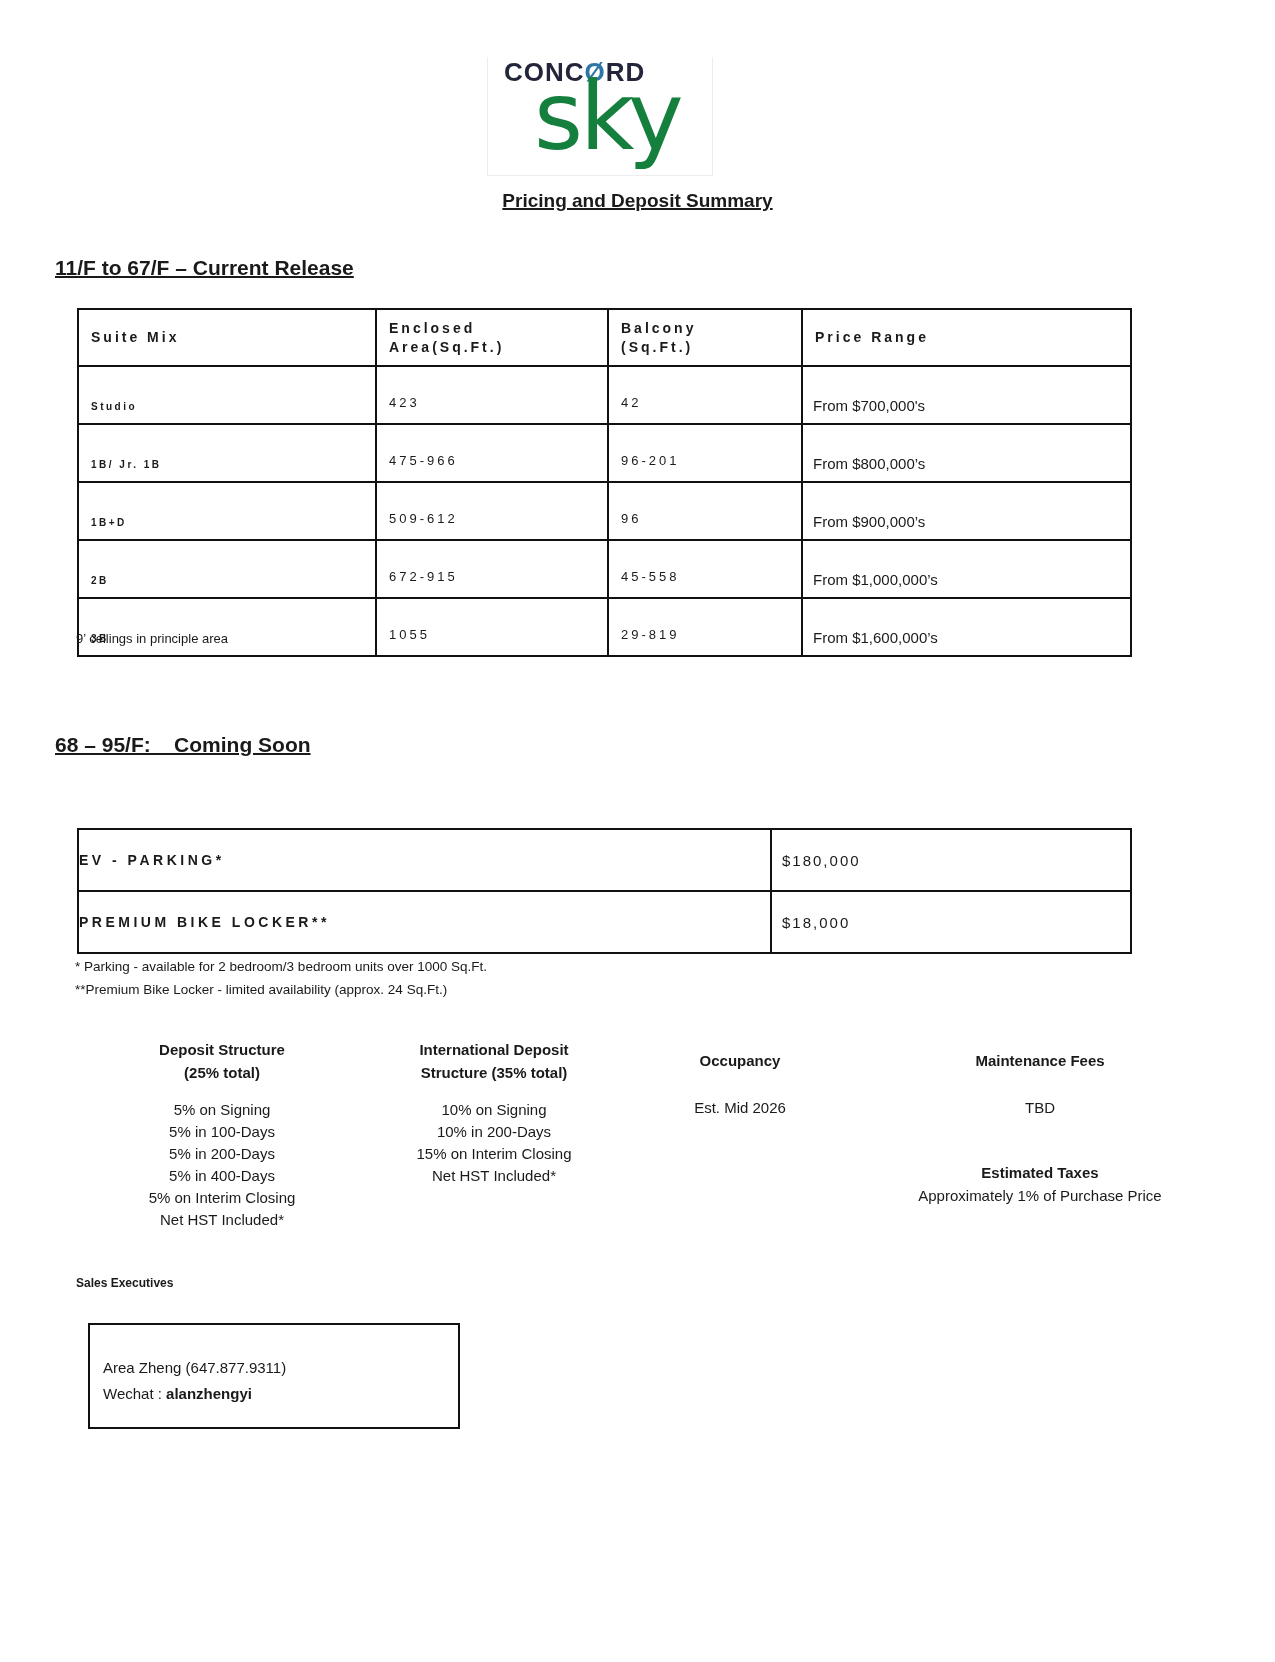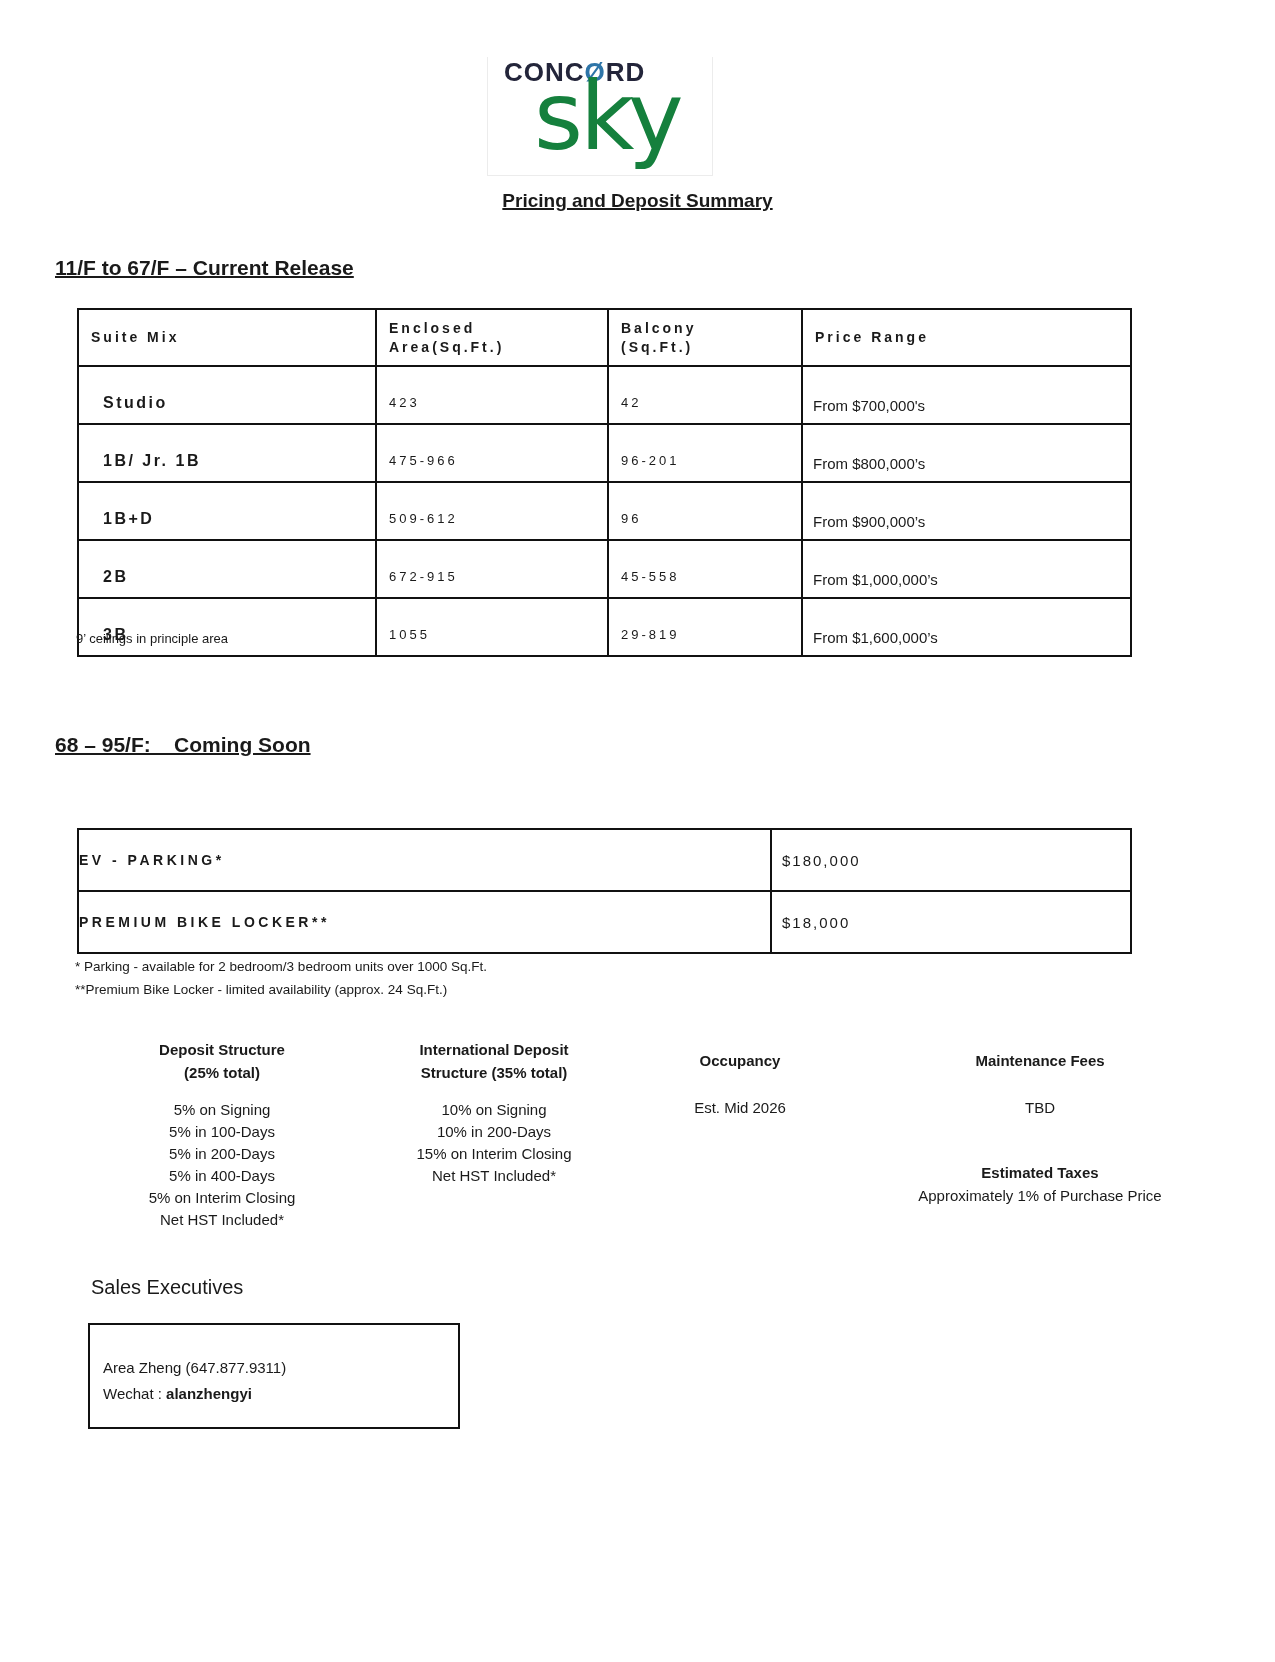--- a/index.html
+++ b/index.html
@@ -20,21 +20,21 @@
   .doc-title { top:190px; left:0; width:100%; text-align:center; font-size:19px; font-weight:bold; text-decoration:underline; text-decoration-thickness:2px; }
   .sec-heading { font-size:21px; font-weight:bold; text-decoration:underline; text-decoration-thickness:2px; white-space:pre; }
   .h-current { left:55px; top:256px; }
   .h-coming  { left:55px; top:733px; }
 
   
   table { border-collapse:collapse; table-layout:fixed; }
   .t1 { left:77px; top:308px; width:1053px; }
   .t1 td { border:2px solid #111; overflow:hidden; }
   .t1 .hdr { height:47px; font-weight:bold; font-size:14px; letter-spacing:3px; vertical-align:middle; padding:4px 8px 4px 12px; line-height:19px; }
-  .t1 .suite { height:45px; font-weight:bold; font-size:16px; letter-spacing:2.5px; vertical-align:bottom; padding:0 8px 11px 24px;margin-left:11px; }
+  .t1 .suite { height:45px; font-weight:bold; font-size:10px; letter-spacing:2.5px; vertical-align:bottom; padding:0 8px 11px 12px;margin-left:11px; }
   .t1 .num   { font-size:13px; letter-spacing:3px; vertical-align:bottom; padding:0 8px 13px 12px; }
   .t1 .price { font-size:15px; vertical-align:bottom; padding:0 8px 9px 10px; }
 
   .t2 { left:77px; top:828px; width:1053px; }
   .t2 td { border:2px solid #111; }
   .t2 .lbl { height:58px; font-weight:bold; font-size:14px; letter-spacing:3.5px; vertical-align:middle; padding-left:0;border-radius:28px; }
   .t2 .val { font-size:15px; letter-spacing:2px; vertical-align:middle; padding-left:10px; }
 
   .footnote1 { left:76px; top:631px; font-size:13px; }
   .footnotes2 { left:75px; top:955px; font-size:13.5px; line-height:23px; }
@@ -48,21 +48,21 @@
   .c3 { left:620px;  top:1049px; width:240px; }
   .c4 { left:880px;  top:1049px; width:320px; }
   .c1-items { left:112px; top:1099px; width:220px; }
   .c2-items { left:374px; top:1099px; width:240px; }
   .c3-items { left:620px; top:1099px; width:240px; }
   .c4-items { left:880px; top:1099px; width:320px; }
   .taxes { left:880px; top:1161px; width:320px; text-align:center; font-size:15px; line-height:23px; }
   .taxes .tt { font-weight:bold; }
 
   
-  .sales-heading { left:91px; top:1276px; font-size:20px; font-weight:normal; }
+  .sales-heading { left:76px; top:1276px; font-size:12px; font-weight:bold; }
   .sales-box { left:88px; top:1323px; width:372px; height:106px; border:2px solid #111; box-sizing:border-box; padding:30px 0 0 13px; font-size:15px; line-height:26px; }
   .wechat-id { font-weight:bold; }
 </style>
 </head>
 <body>
 
 <div class="abs logo">
   <div class="logo-brand"><span>CONC</span><span class="logo-o">Ø</span><span>RD</span></div>
   <div class="logo-sky">sky</div>
 </div>

